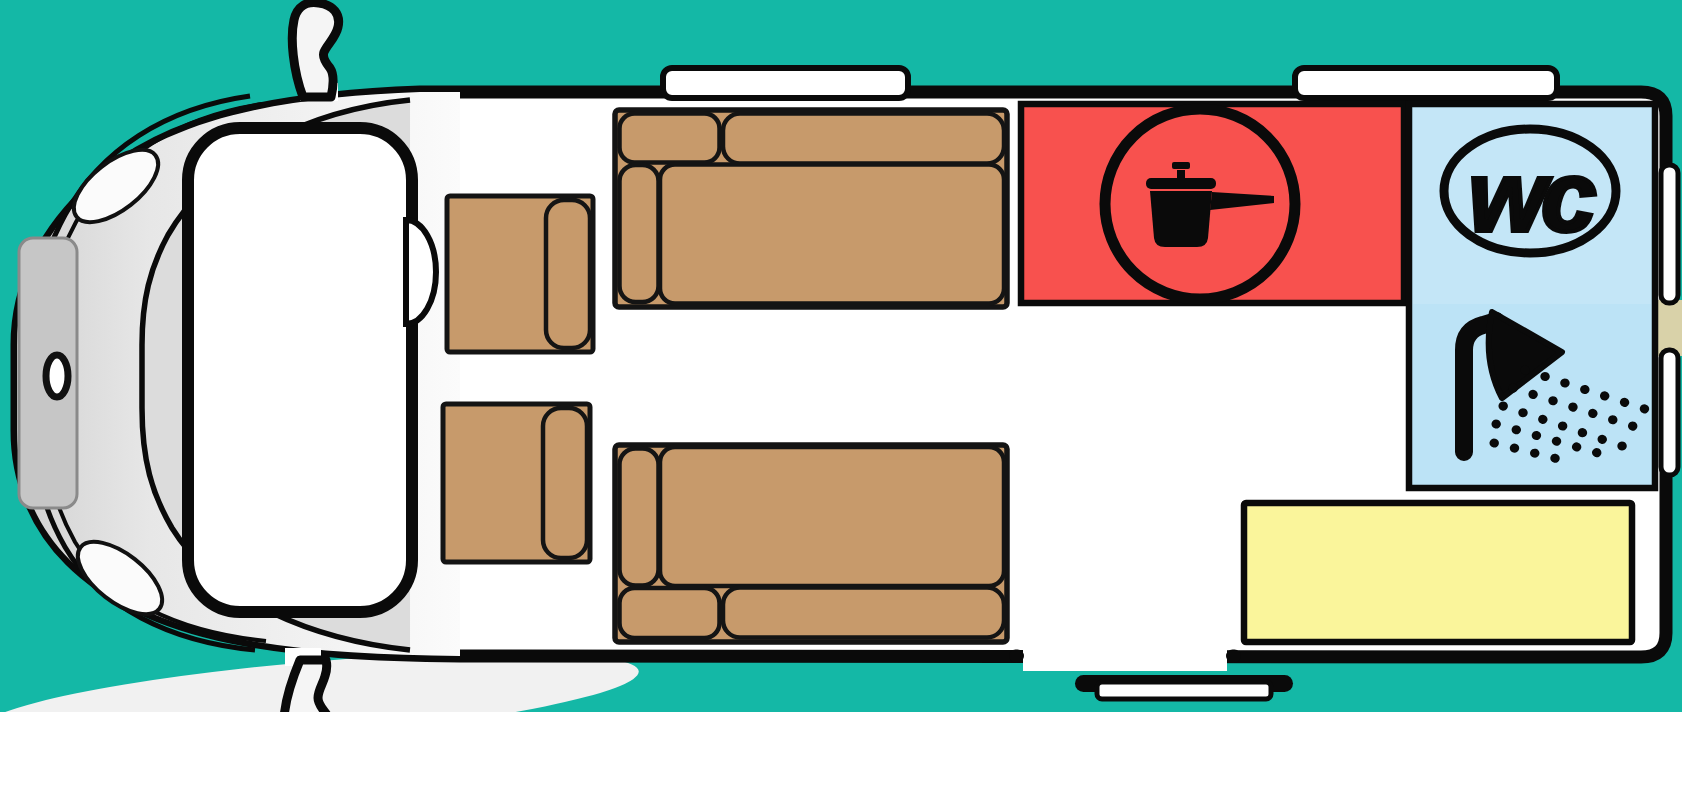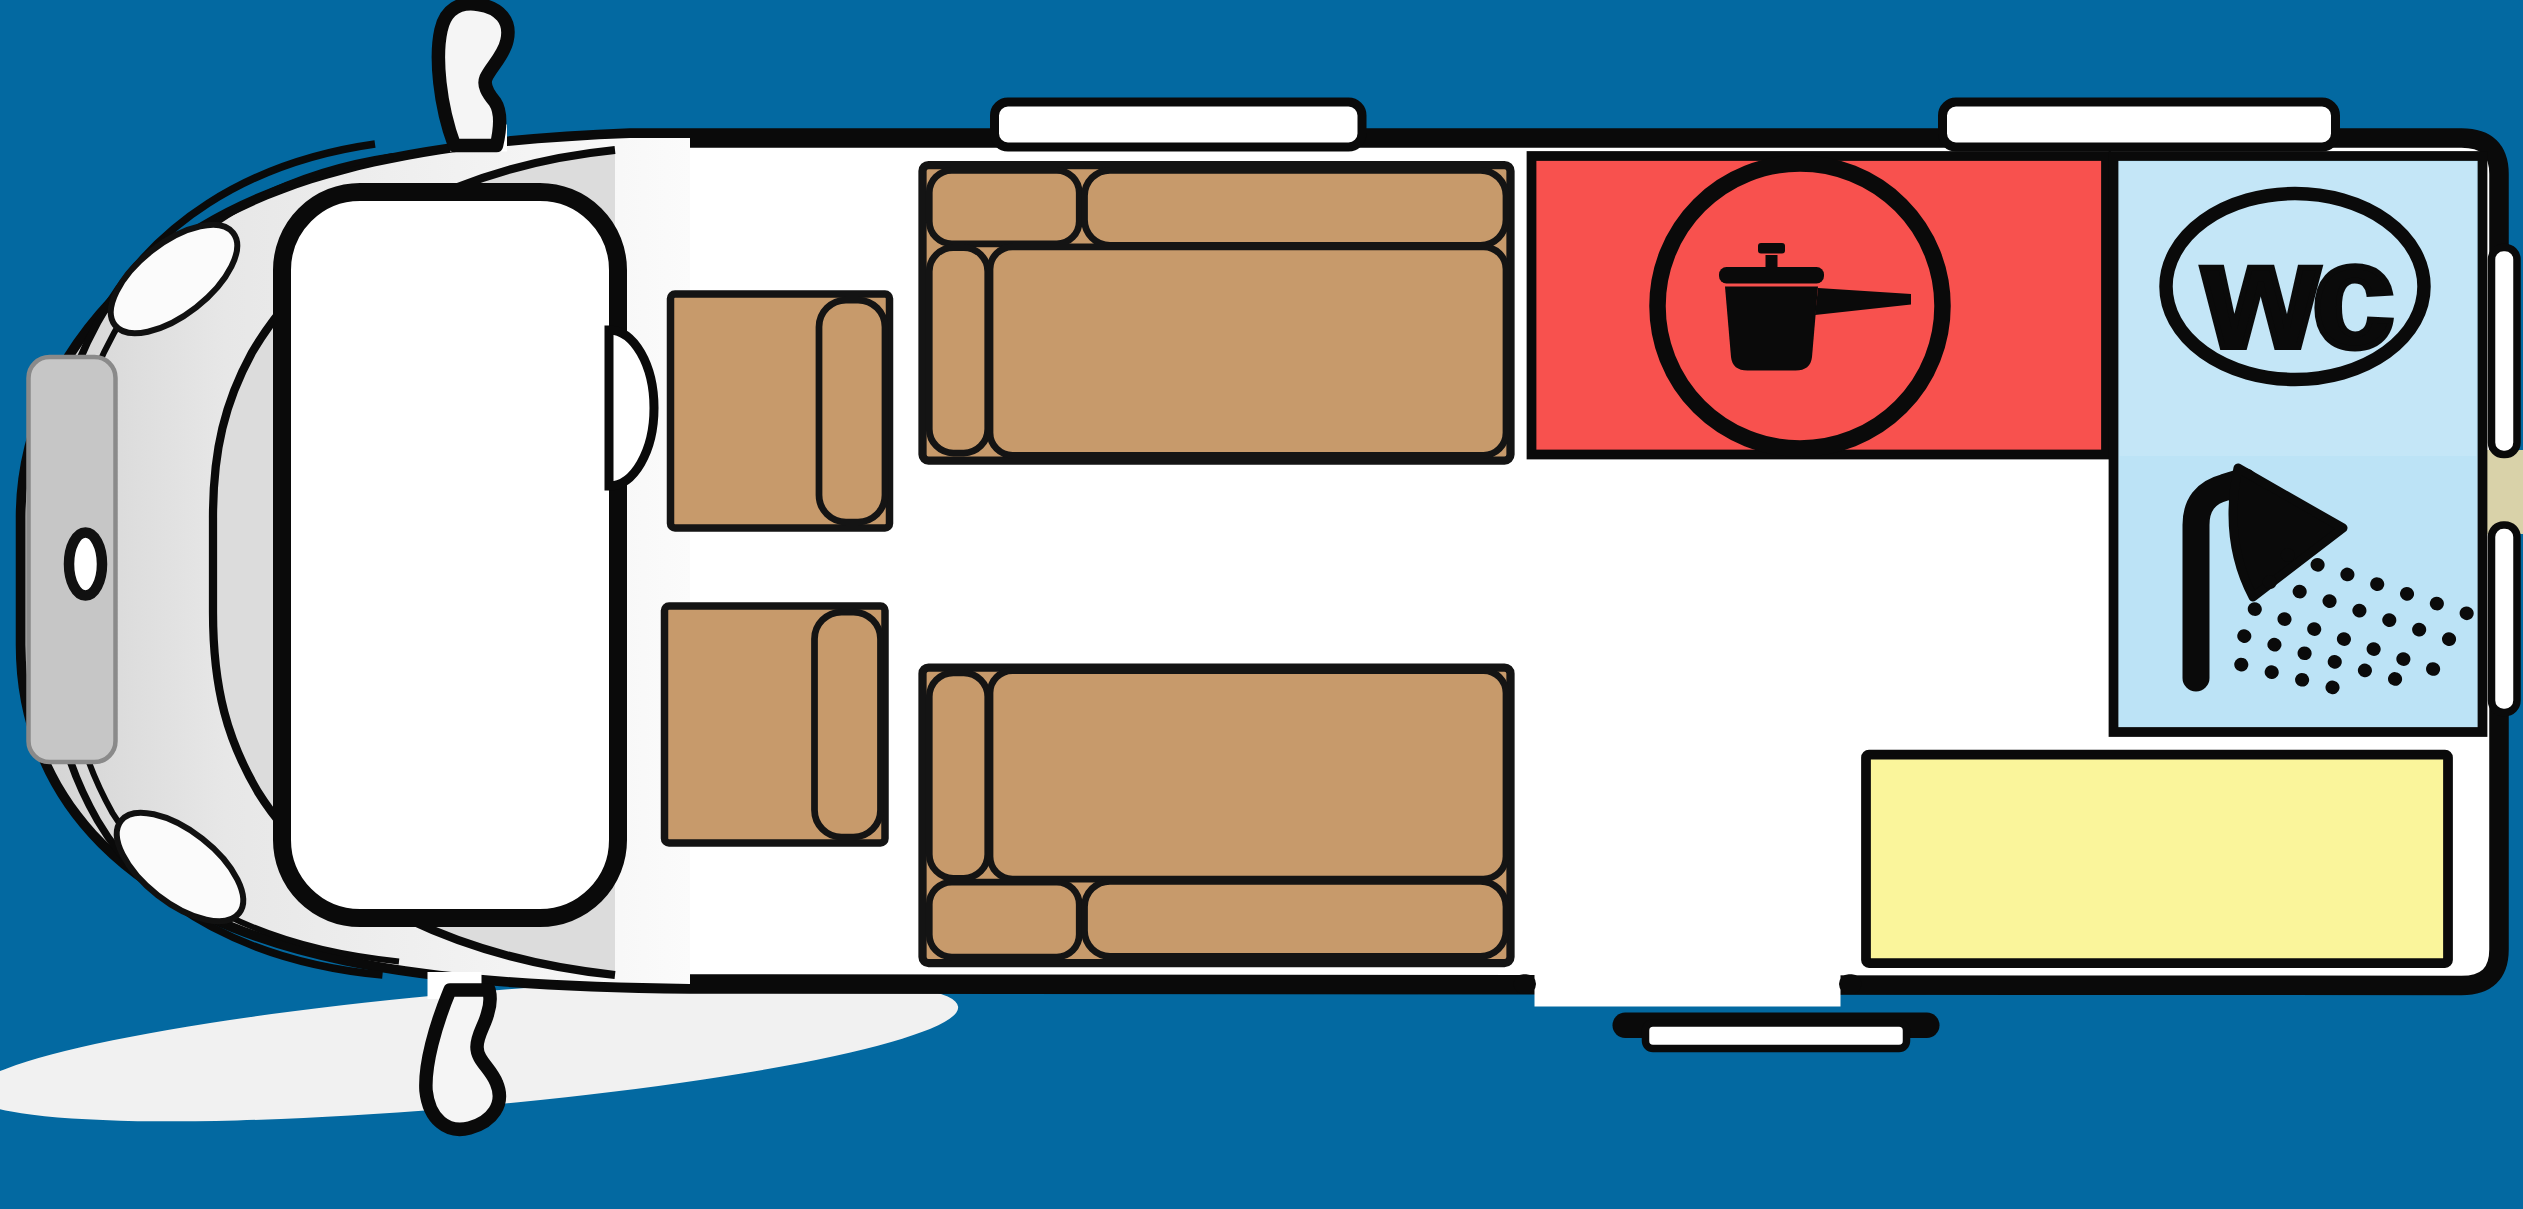--- a/index.html
+++ b/index.html
@@ -1,17 +1,17 @@
 <!DOCTYPE html>
 <html style="--outline: #0a0a0a; --kitchen_red: #F8514E; --bath_blue: #BCE3F6; --bench_yellow: #FAF59B; --upholstery_brown: #C79A6B; --trim_tan: #D9D2A9; --windshield_gray: #DCDCDC; --door_panel_gray: #C6C6C6; --shadow_gray: #F1F1F1;"><head>
 <meta charset="utf-8">
 <style>
   html,body{margin:0;padding:0;background:#fff;}
-  .stage{position:relative;width:1682px;height:806px;background:#0369a1;overflow:hidden;
-         font-family:"Liberation Sans", sans-serif;}
+  .stage{position:relative;width:1682px;height:712px;background:#14b8a6;overflow:hidden;
+         font-family:"Liberation Sans", sans-serif;font-style:italic;}
   svg{display:block;}
   .outline{stroke:#0a0a0a;fill:none;}
   .brown{fill:var(--upholstery_brown);stroke:#141414;}
   .wc-text{font-family:"Liberation Sans", sans-serif;font-weight:700;font-size:100px;
            letter-spacing:-5px;fill:#0a0a0a;stroke:#0a0a0a;stroke-width:4px;}
   .drops{stroke:#0a0a0a;fill:none;stroke-width:9;stroke-linecap:round;stroke-dasharray:0.4 20.5;}
 </style>
 </head>
 <body>
 

